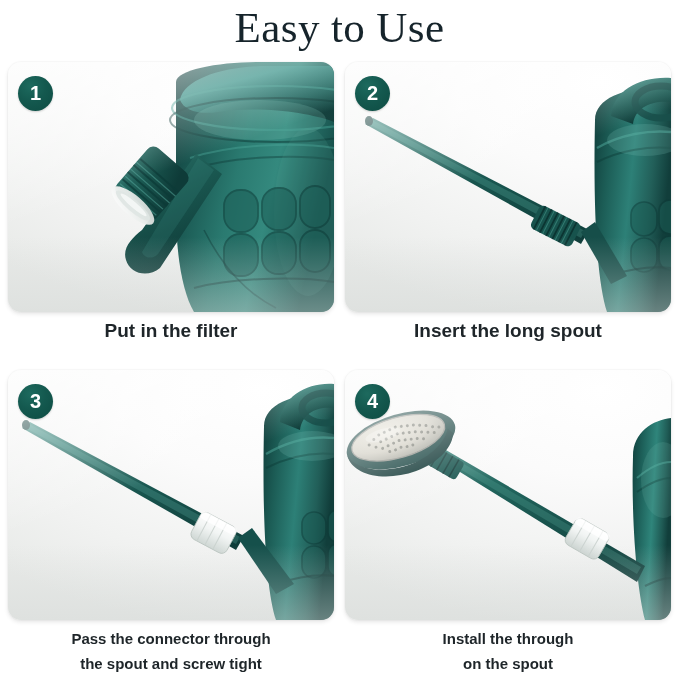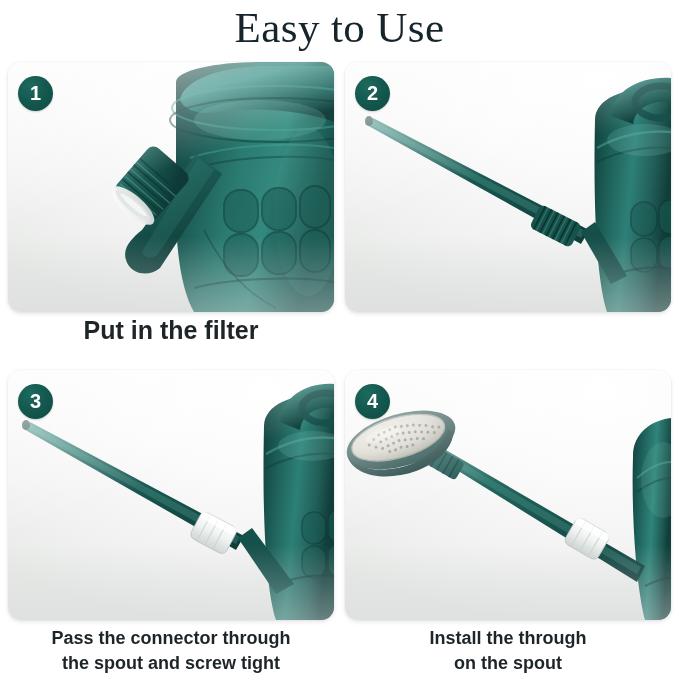--- a/index.html
+++ b/index.html
@@ -93,27 +93,27 @@
   }
 
   
   .caption {
     position: absolute;
     left: 0;
     top: 256px;
     width: 326px;
     text-align: center;
     font-family: "Liberation Sans", sans-serif;
-    font-size: 25px;
+    font-size: 19px;
     line-height: 25px;
     font-weight: bold;
     color: #1e2529;
     white-space: pre-line;
   }
-  .cell.c3 .caption, .cell.c4 .caption { font-size: 18px; }
+  .cell.c3 .caption, .cell.c4 .caption { font-size: 15px; }
 
   
   .art { position: absolute; inset: 0; }
   .art svg { display: block; width: 326px; height: 250px; }
 </style>
 </head>
 <body>
 
 <div class="page">
 
@@ -282,20 +282,21 @@
                 <line x1="36" y1="0" x2="36" y2="26"></line>
               </g>
             </g>
 
             <path d="M236 170 L250 160 L282 214 L266 222 Z" fill="#164e49"></path>
           </svg>
         </div>
         <div class="vignette"></div>
         <div class="badge">2</div>
       </div>
+      <div class="caption">Insert the long spout</div>
     </div>
 
     <div class="cell c3">
       <div class="panel">
         <div class="art">
           <svg viewBox="0 0 326 250" xmlns="http://www.w3.org/2000/svg">
             <defs>
               <linearGradient id="bodyG3" x1="0" y1="0" x2="1" y2="0.3">
                 <stop offset="0%" stop-color="#0f3c39"></stop>
                 <stop offset="25%" stop-color="#1c5d56"></stop>

